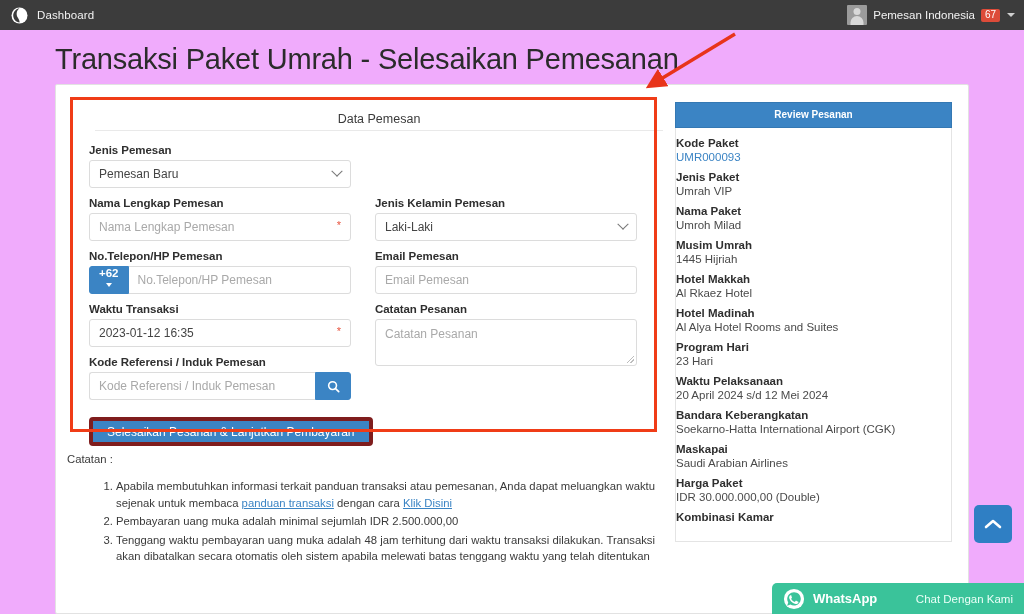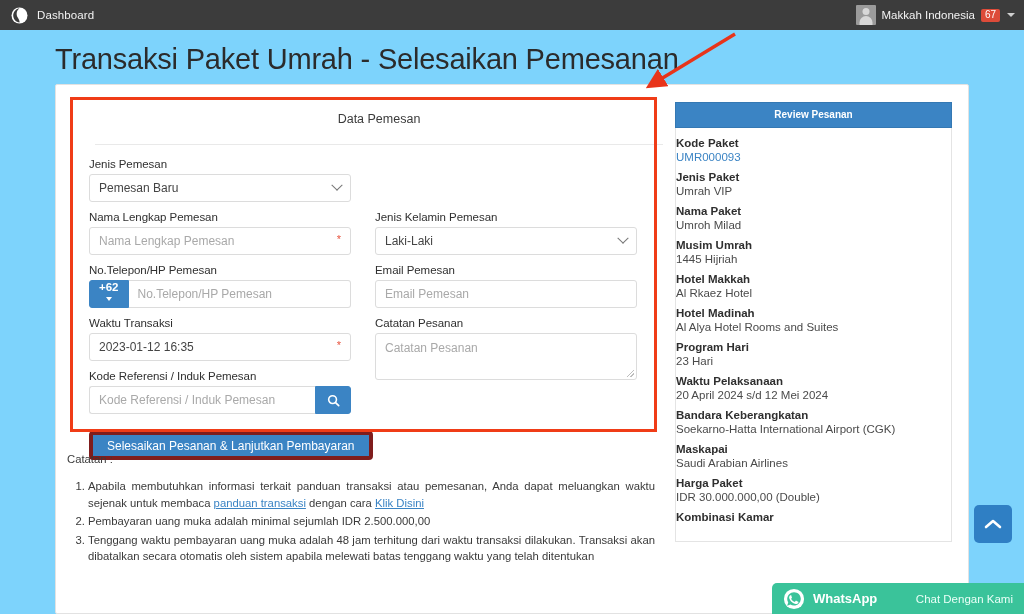--- a/index.html
+++ b/index.html
@@ -5,21 +5,21 @@
 <style>
   * { box-sizing: border-box; }
   html, body {
     margin: 0; padding: 0;
     width: 1024px; height: 614px;
     overflow: hidden;
     background: #f4f4f4;
     font-family: "Liberation Sans", sans-serif;
     color: #333;
   }
-  #page { position: relative; width: 1024px; height: 614px; background: #7dd3fc; }
+  #page { position: relative; width: 1024px; height: 614px; background: #f0abfc; }
 
   
   .navbar {
     position: absolute; top: 0; left: 0;
     width: 1024px; height: 30px;
     background: #3c3c3c;
     display: flex; align-items: center;
     justify-content: space-between;
     color: #fff;
   }
@@ -67,28 +67,28 @@
     border-radius: 2px;
   }
 
   
   .form-col {
     position: absolute; left: 33px; top: 19px;
     width: 580px;
   }
   .panel-title {
     text-align: center; font-size: 12.5px; color: #3b3b3b;
-    padding: 8px 0 18px; border-bottom: 1px solid #e9e9e9;
+    padding: 8px 0 4px; border-bottom: 1px solid #e9e9e9;
     margin: 0 6px 13px;
   }
   .row { display: flex; gap: 24px; }
   .col { width: 262px; }
   .fld { margin-bottom: 9px; }
   label.lbl {
-    display: block; font-size: 11.5px; font-weight: normal;
+    display: block; font-size: 11.5px; font-weight: bold;
     color: #2f2f2f; margin-bottom: 4px; letter-spacing: -.05px;
   }
   .inp {
     width: 100%; height: 28px; border: 1px solid #dcdcdc; border-radius: 3px;
     background: #fff; font-size: 12px; color: #6d6d6d;
     padding: 0 9px; display: flex; align-items: center; position: relative;
     font-family: "Liberation Sans", sans-serif;
   }
   .inp.value-set { color: #444; }
   .inp .ph { color: #a9a9a9; }
@@ -148,21 +148,21 @@
   }
   .arrow-svg { position: absolute; left: 620px; top: 25px; z-index: 31; pointer-events: none; }
 
   
   .notes {
     position: absolute; left: 66px; top: 450px; width: 588px;
     font-size: 11.3px; color: #3a3a3a; line-height: 1.45;
   }
   .notes .ttl { margin-bottom: 11px; }
   .notes ol { margin: 0; padding-left: 21px; }
-  .notes li { margin-bottom: 2px; text-align: justify; }
+  .notes li { margin-bottom: 2px; text-align: justify; margin-left: 28px; }
   .notes a { color: #3b84c4; text-decoration: underline; }
 
   
   .review {
     position: absolute; left: 674px; top: 101px;
     width: 277px; bottom: 0;
     overflow: hidden;
   }
   .review-head {
     background: #3b84c4; color: #fff; text-align: center;
@@ -203,21 +203,21 @@
       <span class="globe-icon">
         <svg width="17" height="17" viewBox="0 0 17 17">
           <circle cx="8.5" cy="8.5" r="8" fill="#ffffff"></circle>
           <path d="M8.5 1.2 C5.4 3.3 5.0 7.5 6.6 10.2 C7.6 11.9 8.6 13.4 8.6 15.6 C5.0 15.2 2.2 12.2 2.2 8.5 C2.2 4.8 5.0 1.7 8.5 1.2 Z" fill="#3c3c3c"></path>
         </svg>
       </span>
       <span class="nav-brand">Dashboard</span>
     </div>
     <div class="nav-right">
       <span class="avatar"></span>
-      <span class="nav-user">Makkah Indonesia</span>
+      <span class="nav-user">Pemesan Indonesia</span>
       <span class="nav-badge">67</span>
       <span class="nav-caret"></span>
     </div>
   </div>
 
   <h1 class="page-title">Transaksi Paket Umrah - Selesaikan Pemesanan</h1>
 
   <div class="card">
 
     <div class="form-col">

